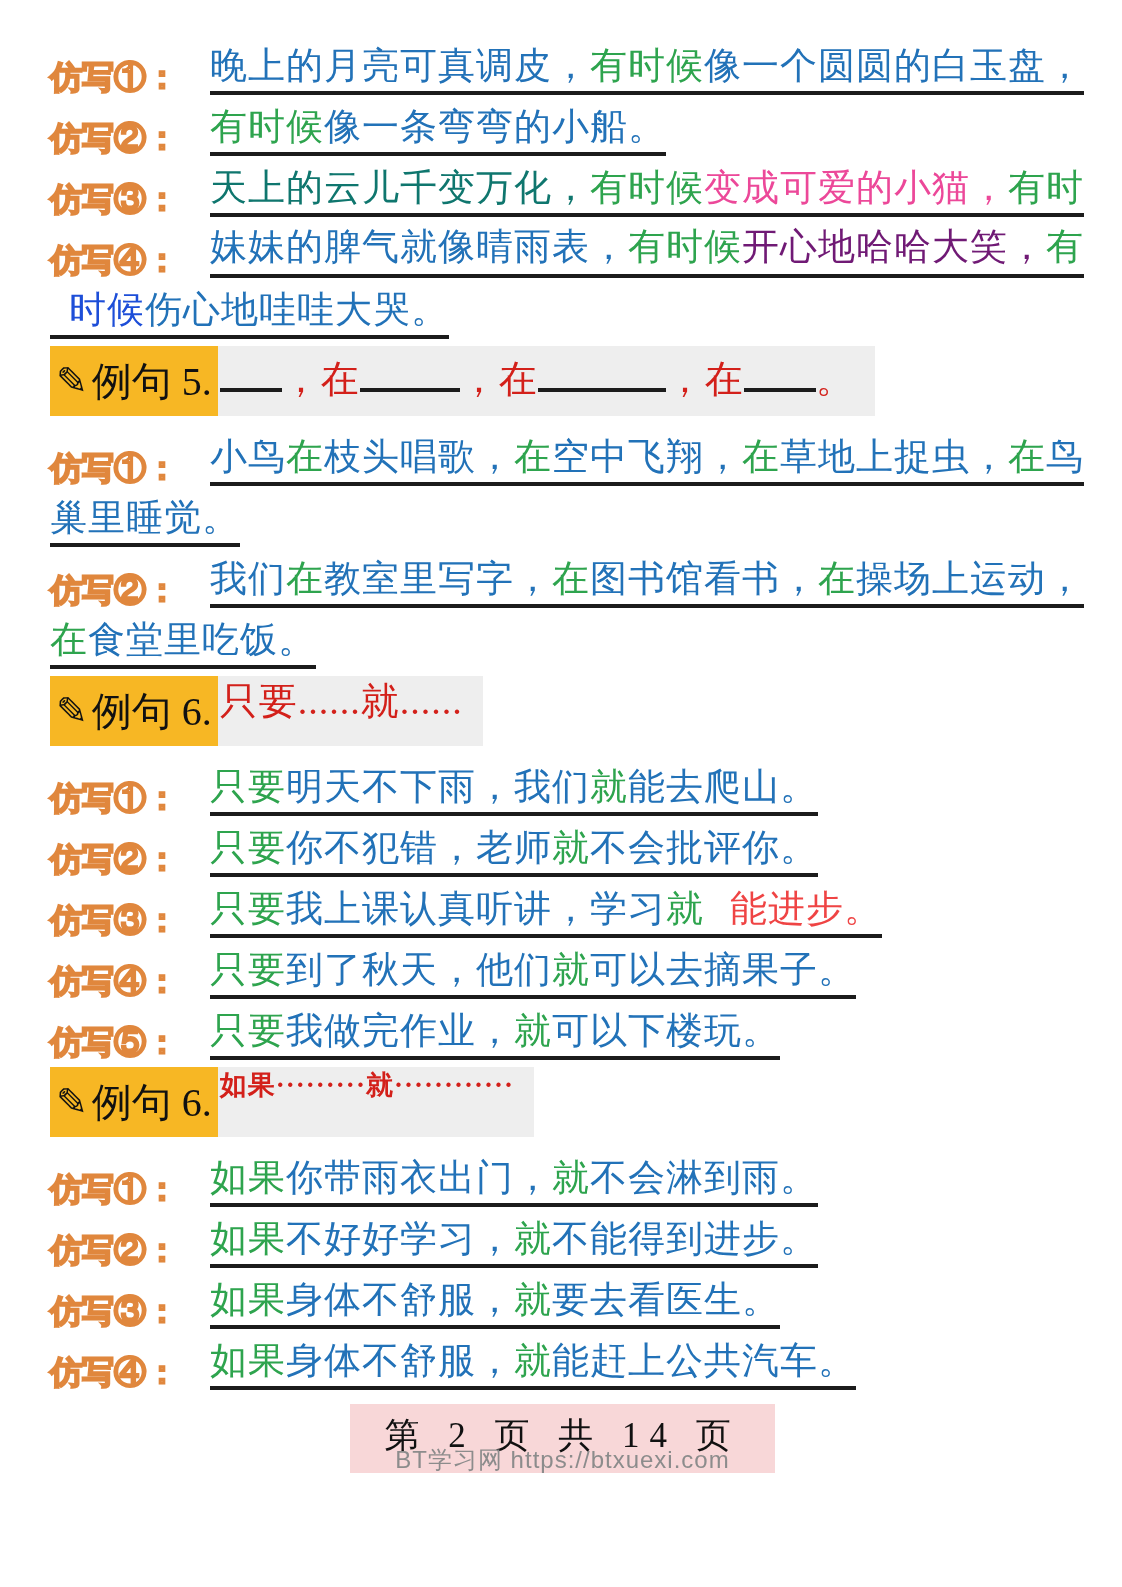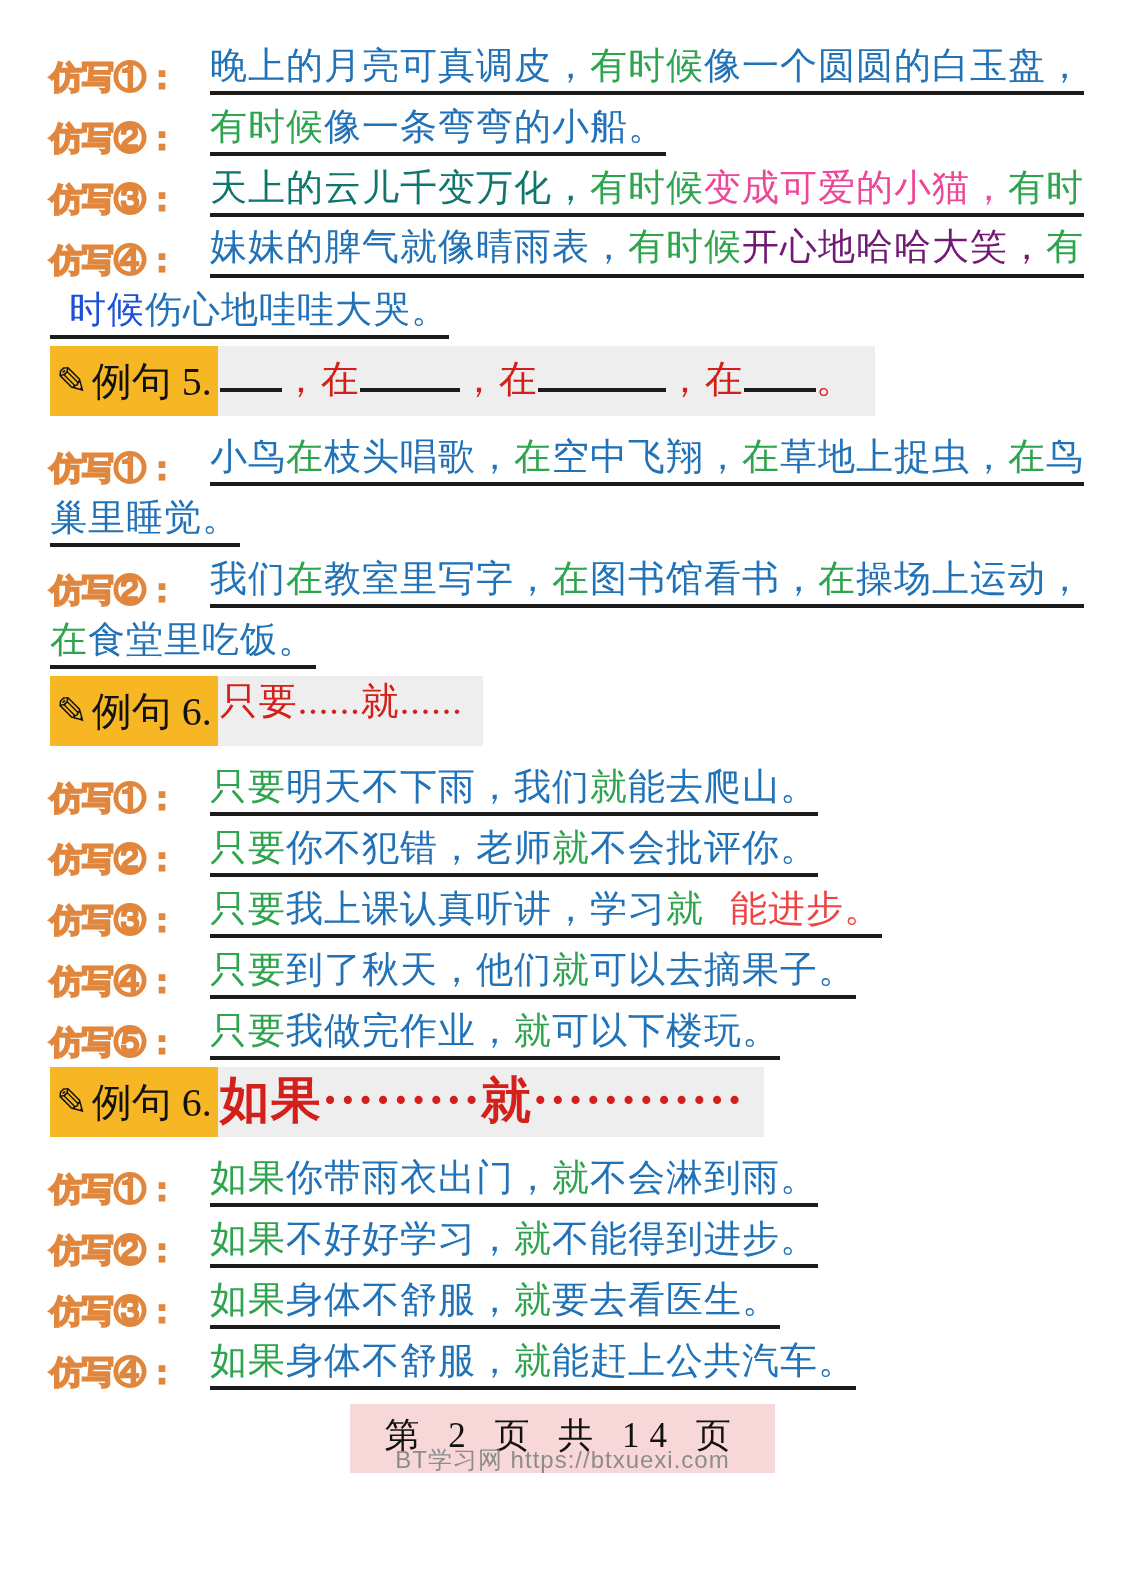--- a/index.html
+++ b/index.html
@@ -32,21 +32,21 @@
   .ex-label{
     background:var(--yellow);display:flex;align-items:center;
     font-size:40px;color:#111;padding:0 6px 0 6px;white-space:nowrap;
   }
   .pencil{font-size:38px;margin-right:4px;color:#111;}
   .ex-body{
     background:var(--grayband);display:flex;align-items:baseline;
     padding:0 20px 0 2px;font-size:38px;white-space:nowrap;
   }
   .ex-red{color:var(--red);letter-spacing:1px;}
-  .ex-red-bold{color:var(--red);font-weight:bold;font-size:50px;letter-spacing:1px;}
+  .ex-red-bold{color:var(--red);font-weight:bold;font-size:27px;letter-spacing:1px;}
   .blank{
     display:inline-block;height:42px;
     border-bottom:4px solid var(--underline);
   }
   
   .footer{margin-top:14px;text-align:center;position:relative;}
   .page-badge{
     display:inline-block;background:var(--pink);color:#111;
     font-size:35px;padding:8px 34px 14px;letter-spacing:10px;white-space:nowrap;
   }

